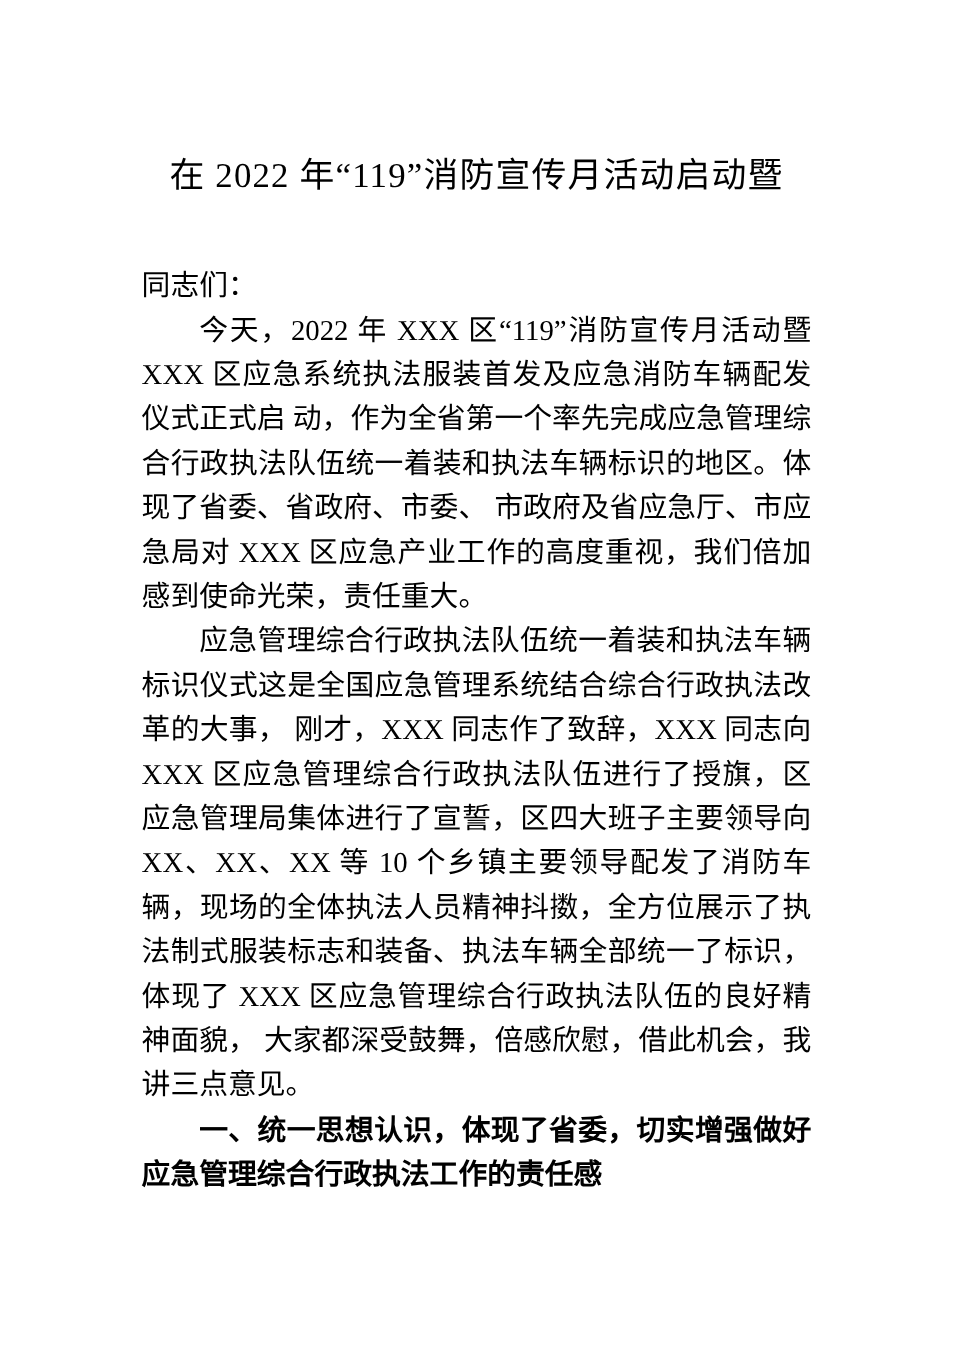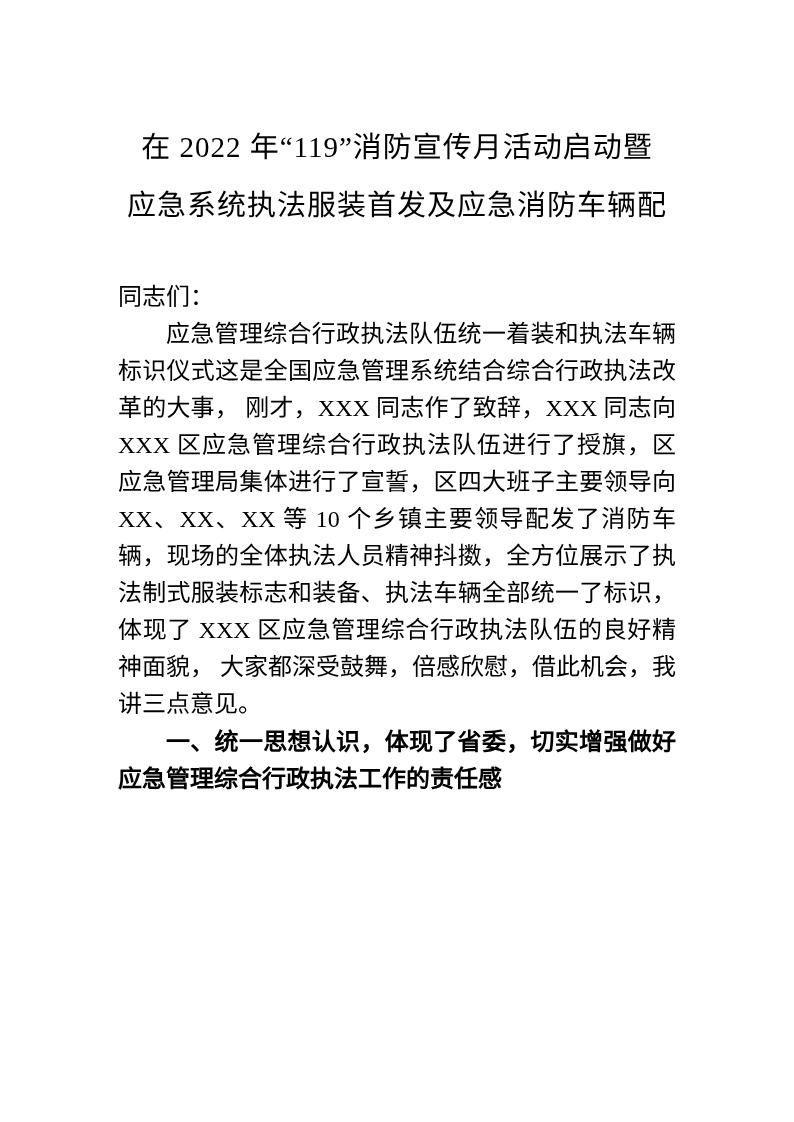--- a/index.html
+++ b/index.html
@@ -55,25 +55,25 @@
     font-family: "Liberation Sans", "DejaVu Sans", sans-serif;
   }
 </style>
 </head>
 <body>
 
 <div class="page">
 
   <h1 class="title">
     <span class="title-line">在 2022 年“119”消防宣传月活动启动暨</span>
-    <span class="title-line">应急系统执法服装首发及应急消防车辆配</span>
   </h1>
 
   <div class="body-text">
     <p class="salutation">同志们：</p>
 
+    <p class="para">今天，2022 年 XXX 区“119”消防宣传月活动暨 XXX 区应急系统执法服装首发及应急消防车辆配发仪式正式启 动，作为全省第一个率先完成应急管理综合行政执法队伍统一着装和执法车辆标识的地区。体现了省委、省政府、市委、 市政府及省应急厅、市应急局对 XXX 区应急产业工作的高度重视，我们倍加感到使命光荣，责任重大。</p>
 
     <p class="para">应急管理综合行政执法队伍统一着装和执法车辆标识仪式这是全国应急管理系统结合综合行政执法改革的大事， 刚才，XXX 同志作了致辞，XXX 同志向 XXX 区应急管理综合行政执法队伍进行了授旗，区应急管理局集体进行了宣誓，区四大班子主要领导向 XX、XX、XX 等 10 个乡镇主要领导配发了消防车辆，现场的全体执法人员精神抖擞，全方位展示了执法制式服装标志和装备、执法车辆全部统一了标识， 体现了 XXX 区应急管理综合行政执法队伍的良好精神面貌， 大家都深受鼓舞，倍感欣慰，借此机会，我讲三点意见。</p>
 
     <p class="section-heading">一、统一思想认识，体现了省委，切实增强做好应急管理综合行政执法工作的责任感</p>
   </div>
 
 </div>
 
 </body></html>

